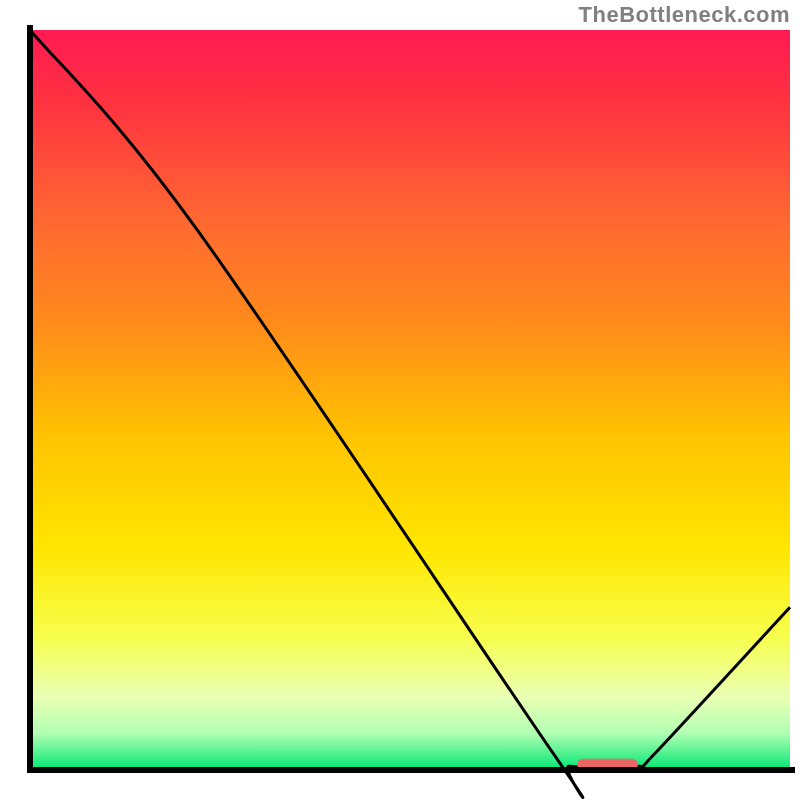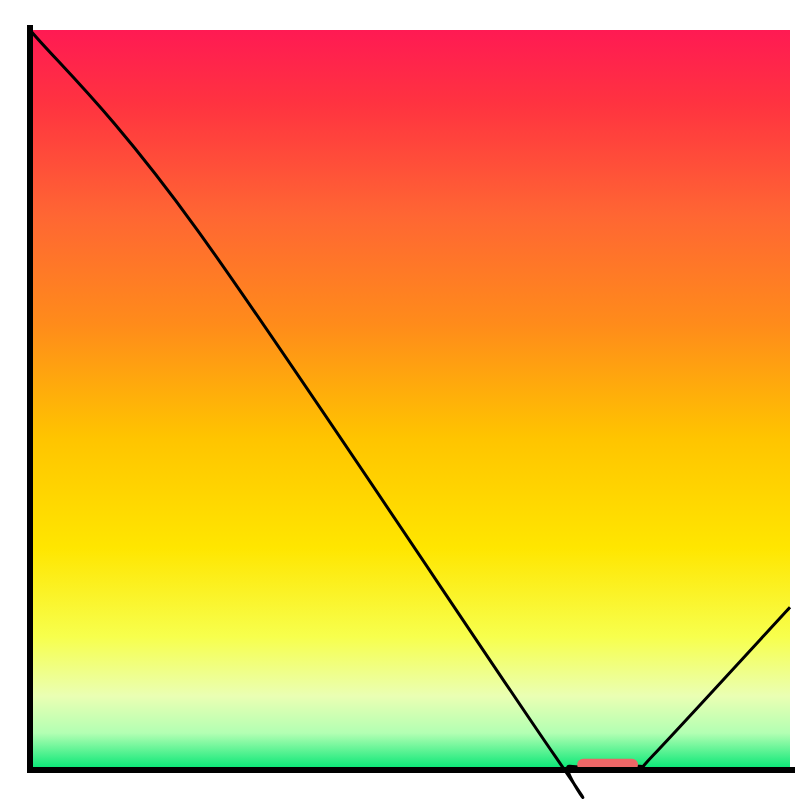--- a/index.html
+++ b/index.html
@@ -26,20 +26,21 @@
     letter-spacing: 0.5px;
   }
   svg {
     display: block;
   }
 </style>
 </head>
 <body>
 
 <div class="chart-container">
+  <div class="watermark">TheBottleneck.com</div>
   <svg id="chart-svg" width="800" height="800" viewBox="0 0 800 800">
     <defs>
       <linearGradient id="bg-grad" x1="0" y1="0" x2="0" y2="1">
           <stop offset="0%" stop-color="#ff1a53"></stop>
           <stop offset="10%" stop-color="#ff3340"></stop>
           <stop offset="25%" stop-color="#ff6633"></stop>
           <stop offset="40%" stop-color="#ff8c1a"></stop>
           <stop offset="55.00000000000001%" stop-color="#ffc400"></stop>
           <stop offset="70%" stop-color="#ffe600"></stop>
           <stop offset="82%" stop-color="#f7ff4d"></stop>

